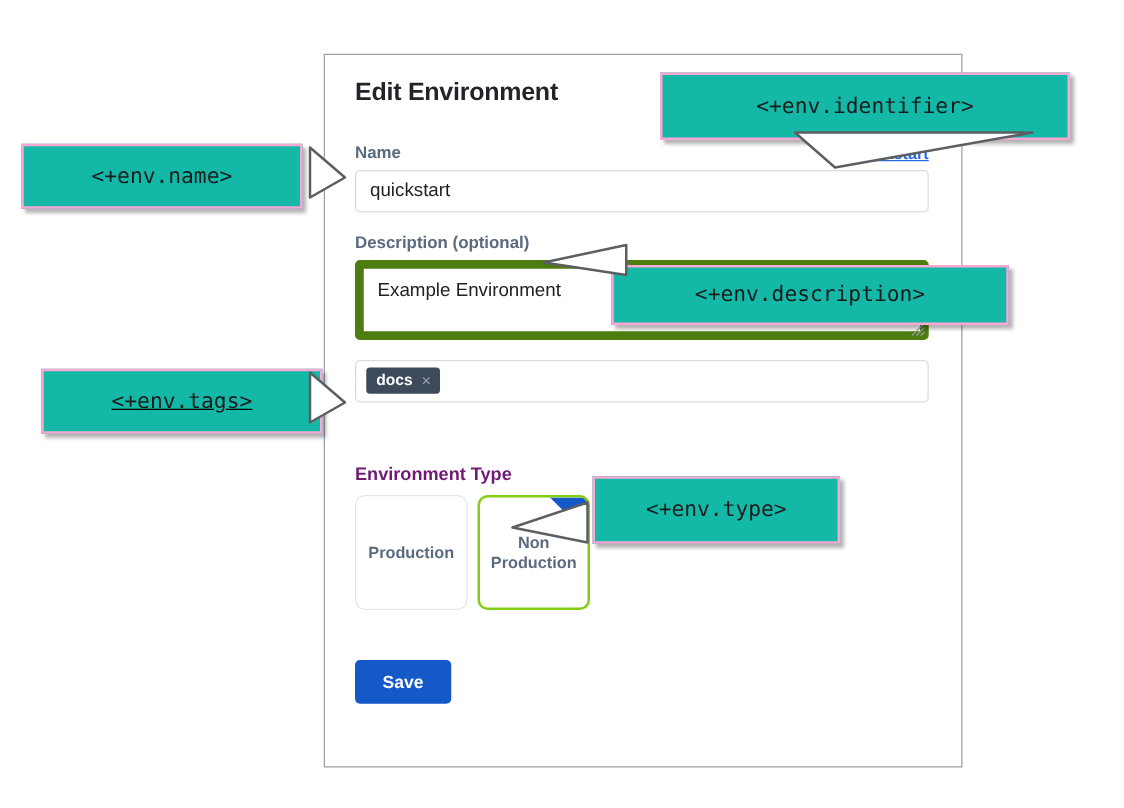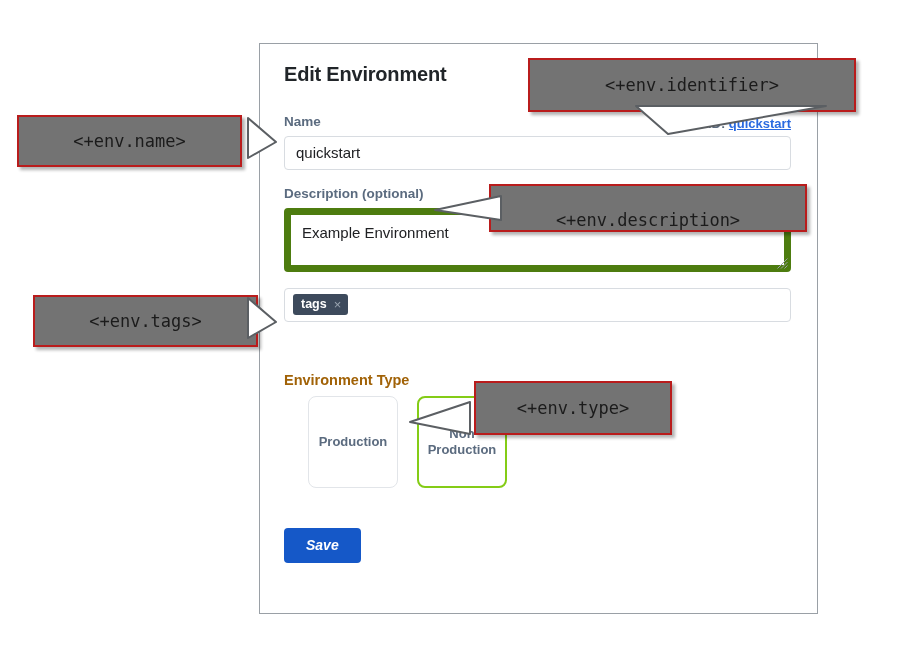--- a/index.html
+++ b/index.html
@@ -14,21 +14,21 @@
     overflow: hidden;
     font-family: "Liberation Sans", sans-serif;
     -webkit-font-smoothing: antialiased;
   }
 
   
   #form-panel {
     position: absolute;
     left: 259px;
     top: 43px;
-    width: 559px;
+    width: 511px;
     height: 571px;
     background: #ffffff;
     border: 1px solid #9aa0a6;
     box-sizing: border-box;
     z-index: 1;
   }
   #panel-inner {
     position: absolute;
     left: 24px;
     top: 18px;
@@ -40,21 +40,21 @@
     font-weight: bold;
     color: #212529;
     letter-spacing: -0.2px;
     margin: 0 0 28px 0;
     line-height: 1.2;
   }
 
   
   .label-row {
     display: flex;
-    align-items: flex-end;
+    align-items: center;
     justify-content: space-between;
     margin-bottom: 5px;
   }
   .field-label {
     font-size: 13.5px;
     font-weight: bold;
     color: #5b6b7f;
     line-height: 1.25;
   }
   .id-note {
@@ -145,27 +145,26 @@
     font-size: 13px;
     font-weight: normal;
     line-height: 1;
   }
 
   
   .type-section { margin-top: 50px; }
   .type-label {
     font-size: 14.5px;
     font-weight: bold;
-    color: #a16207;
+    color: #701a75;
     margin-bottom: 8px;
   }
   .type-cards {
     display: flex;
-    gap: 19px;
-    margin-left: 24px;
+    gap: 8px;
   }
   .type-card {
     position: relative;
     width: 90px;
     height: 92px;
     box-sizing: border-box;
     border-radius: 8px;
     display: flex;
     align-items: center;
     justify-content: center;
@@ -214,29 +213,28 @@
     background: #1558c8;
     color: #ffffff;
     border: none;
     border-radius: 4px;
     font-family: "Liberation Sans", sans-serif;
     font-size: 14px;
     font-weight: bold;
     padding: 10px 22px;
     cursor: pointer;
     line-height: 1.1;
-    font-style: italic;
   }
 
   
   .callout {
     position: absolute;
     box-sizing: border-box;
-    background: #737373;
-    border: 2px solid #b91c1c;
+    background: #14b8a6;
+    border: 2px solid #f9a8d4;
     box-shadow: 3px 3px 3px rgba(0,0,0,0.30);
     display: flex;
     align-items: center;
     justify-content: center;
     z-index: 5;
   }
   .callout-text {
     font-family: "DejaVu Sans Mono", monospace;
     font-size: 17px;
     color: #1b1b1b;
@@ -246,27 +244,27 @@
   .callout-tail {
     position: absolute;
     z-index: 6;
     pointer-events: none;
     overflow: visible;
   }
 
   #callout-name      { left: 17px;  top: 115px; width: 225px; height: 52px; }
   #tail-name         { left: 248px; top: 112px; width: 46px;  height: 60px; }
 
-  #callout-tags      { left: 33px;  top: 295px; width: 225px; height: 52px; }
+  #callout-tags      { left: 33px;  top: 295px; width: 225px; height: 52px; text-decoration: underline; }
   #tail-tags         { left: 248px; top: 292px; width: 46px;  height: 60px; }
 
   #callout-identifier{ left: 528px; top: 58px;  width: 328px; height: 54px; }
   #tail-identifier   { left: 600px; top: 106px; width: 230px; height: 36px; }
 
-  #callout-description{ left: 489px; top: 184px; width: 318px; height: 48px; align-items: flex-end; }
+  #callout-description{ left: 489px; top: 212px; width: 318px; height: 48px; }
   #tail-description  { left: 435px; top: 194px; width: 70px;  height: 36px; }
 
   #callout-type      { left: 474px; top: 381px; width: 198px; height: 54px; }
   #tail-type         { left: 410px; top: 400px; width: 64px;  height: 40px; }
 </style>
 </head>
 <body>
 
 <div id="form-panel">
   <div id="panel-inner">
@@ -289,21 +287,21 @@
         <textarea class="text-area" style="">Example Environment</textarea>
         <svg class="resize-grip" viewBox="0 0 11 11">
           <path d="M10.5 0.5 L0.5 10.5 M10.5 4 L4 10.5 M10.5 7.5 L7.5 10.5" stroke="#9aa0a6" stroke-width="1" fill="none"></path>
         </svg>
       </div>
     </div>
 
     <div class="field-block">
       <div class="tags-input">
         <span class="tag-chip">
-          <span>tags</span>
+          <span>docs</span>
           <span class="tag-x">×</span>
         </span>
       </div>
     </div>
 
     <div class="type-section">
       <div class="type-label">Environment Type</div>
       <div class="type-cards">
 
         <div class="type-card unselected">

